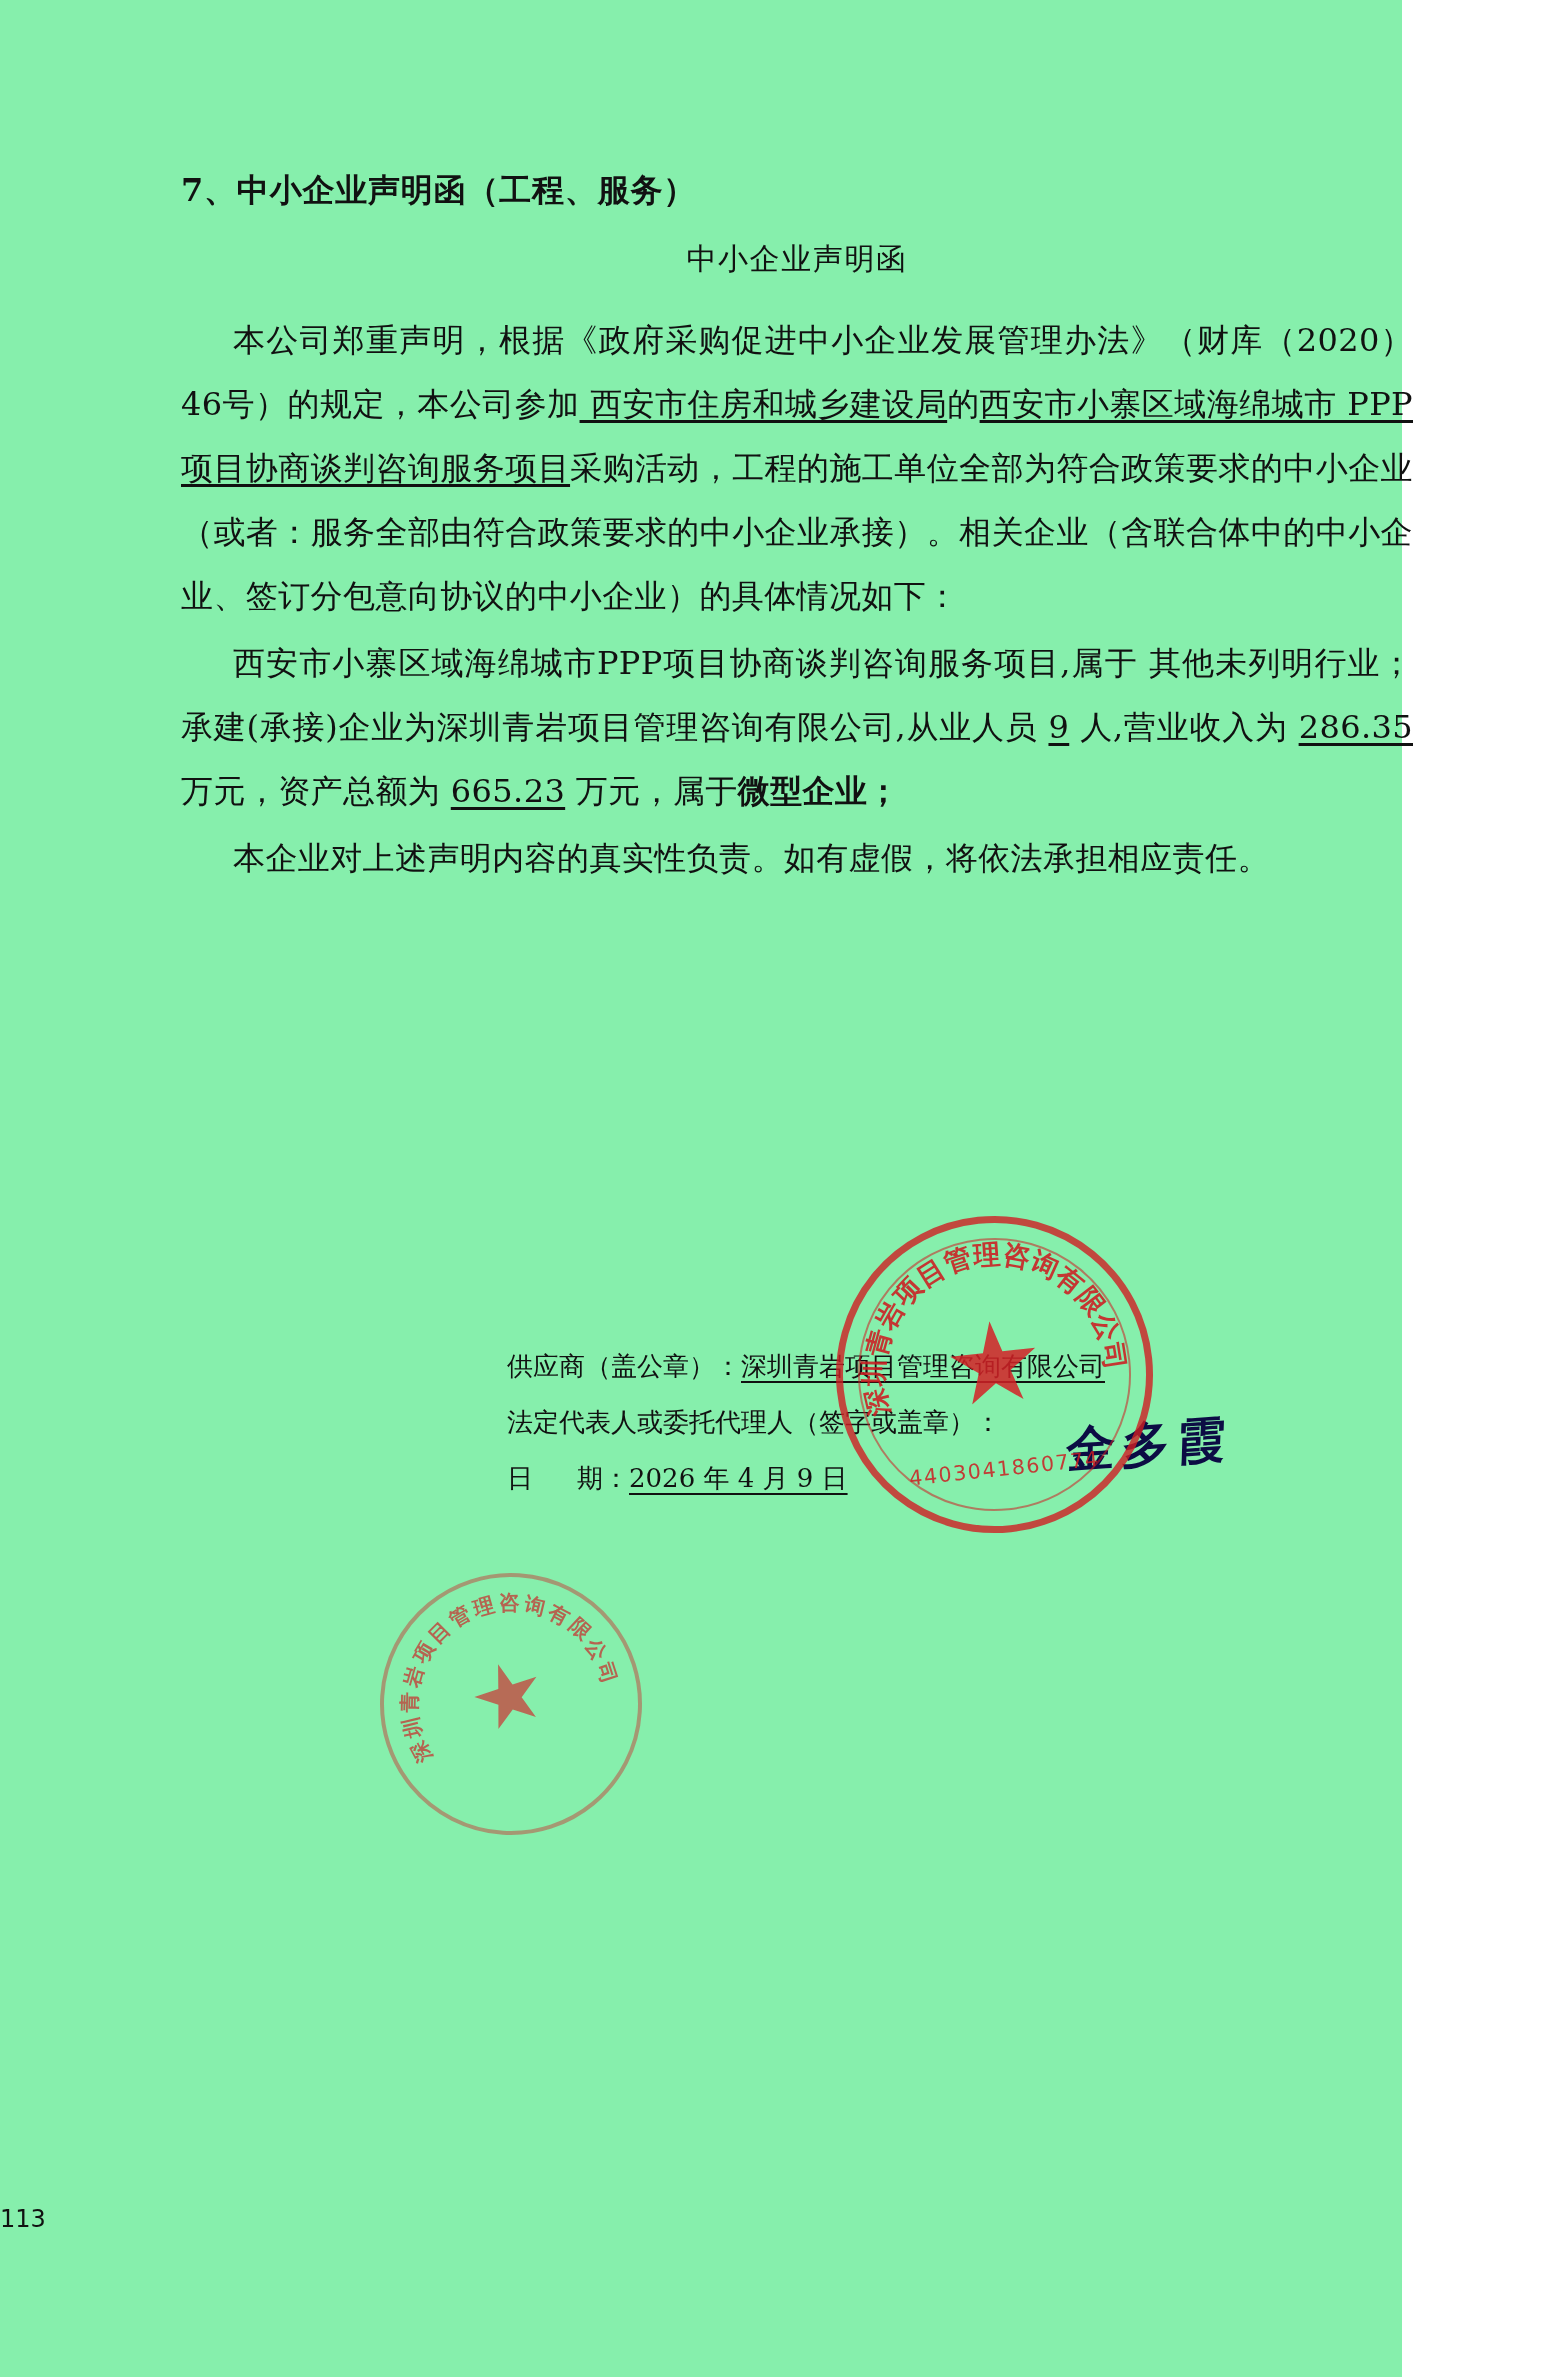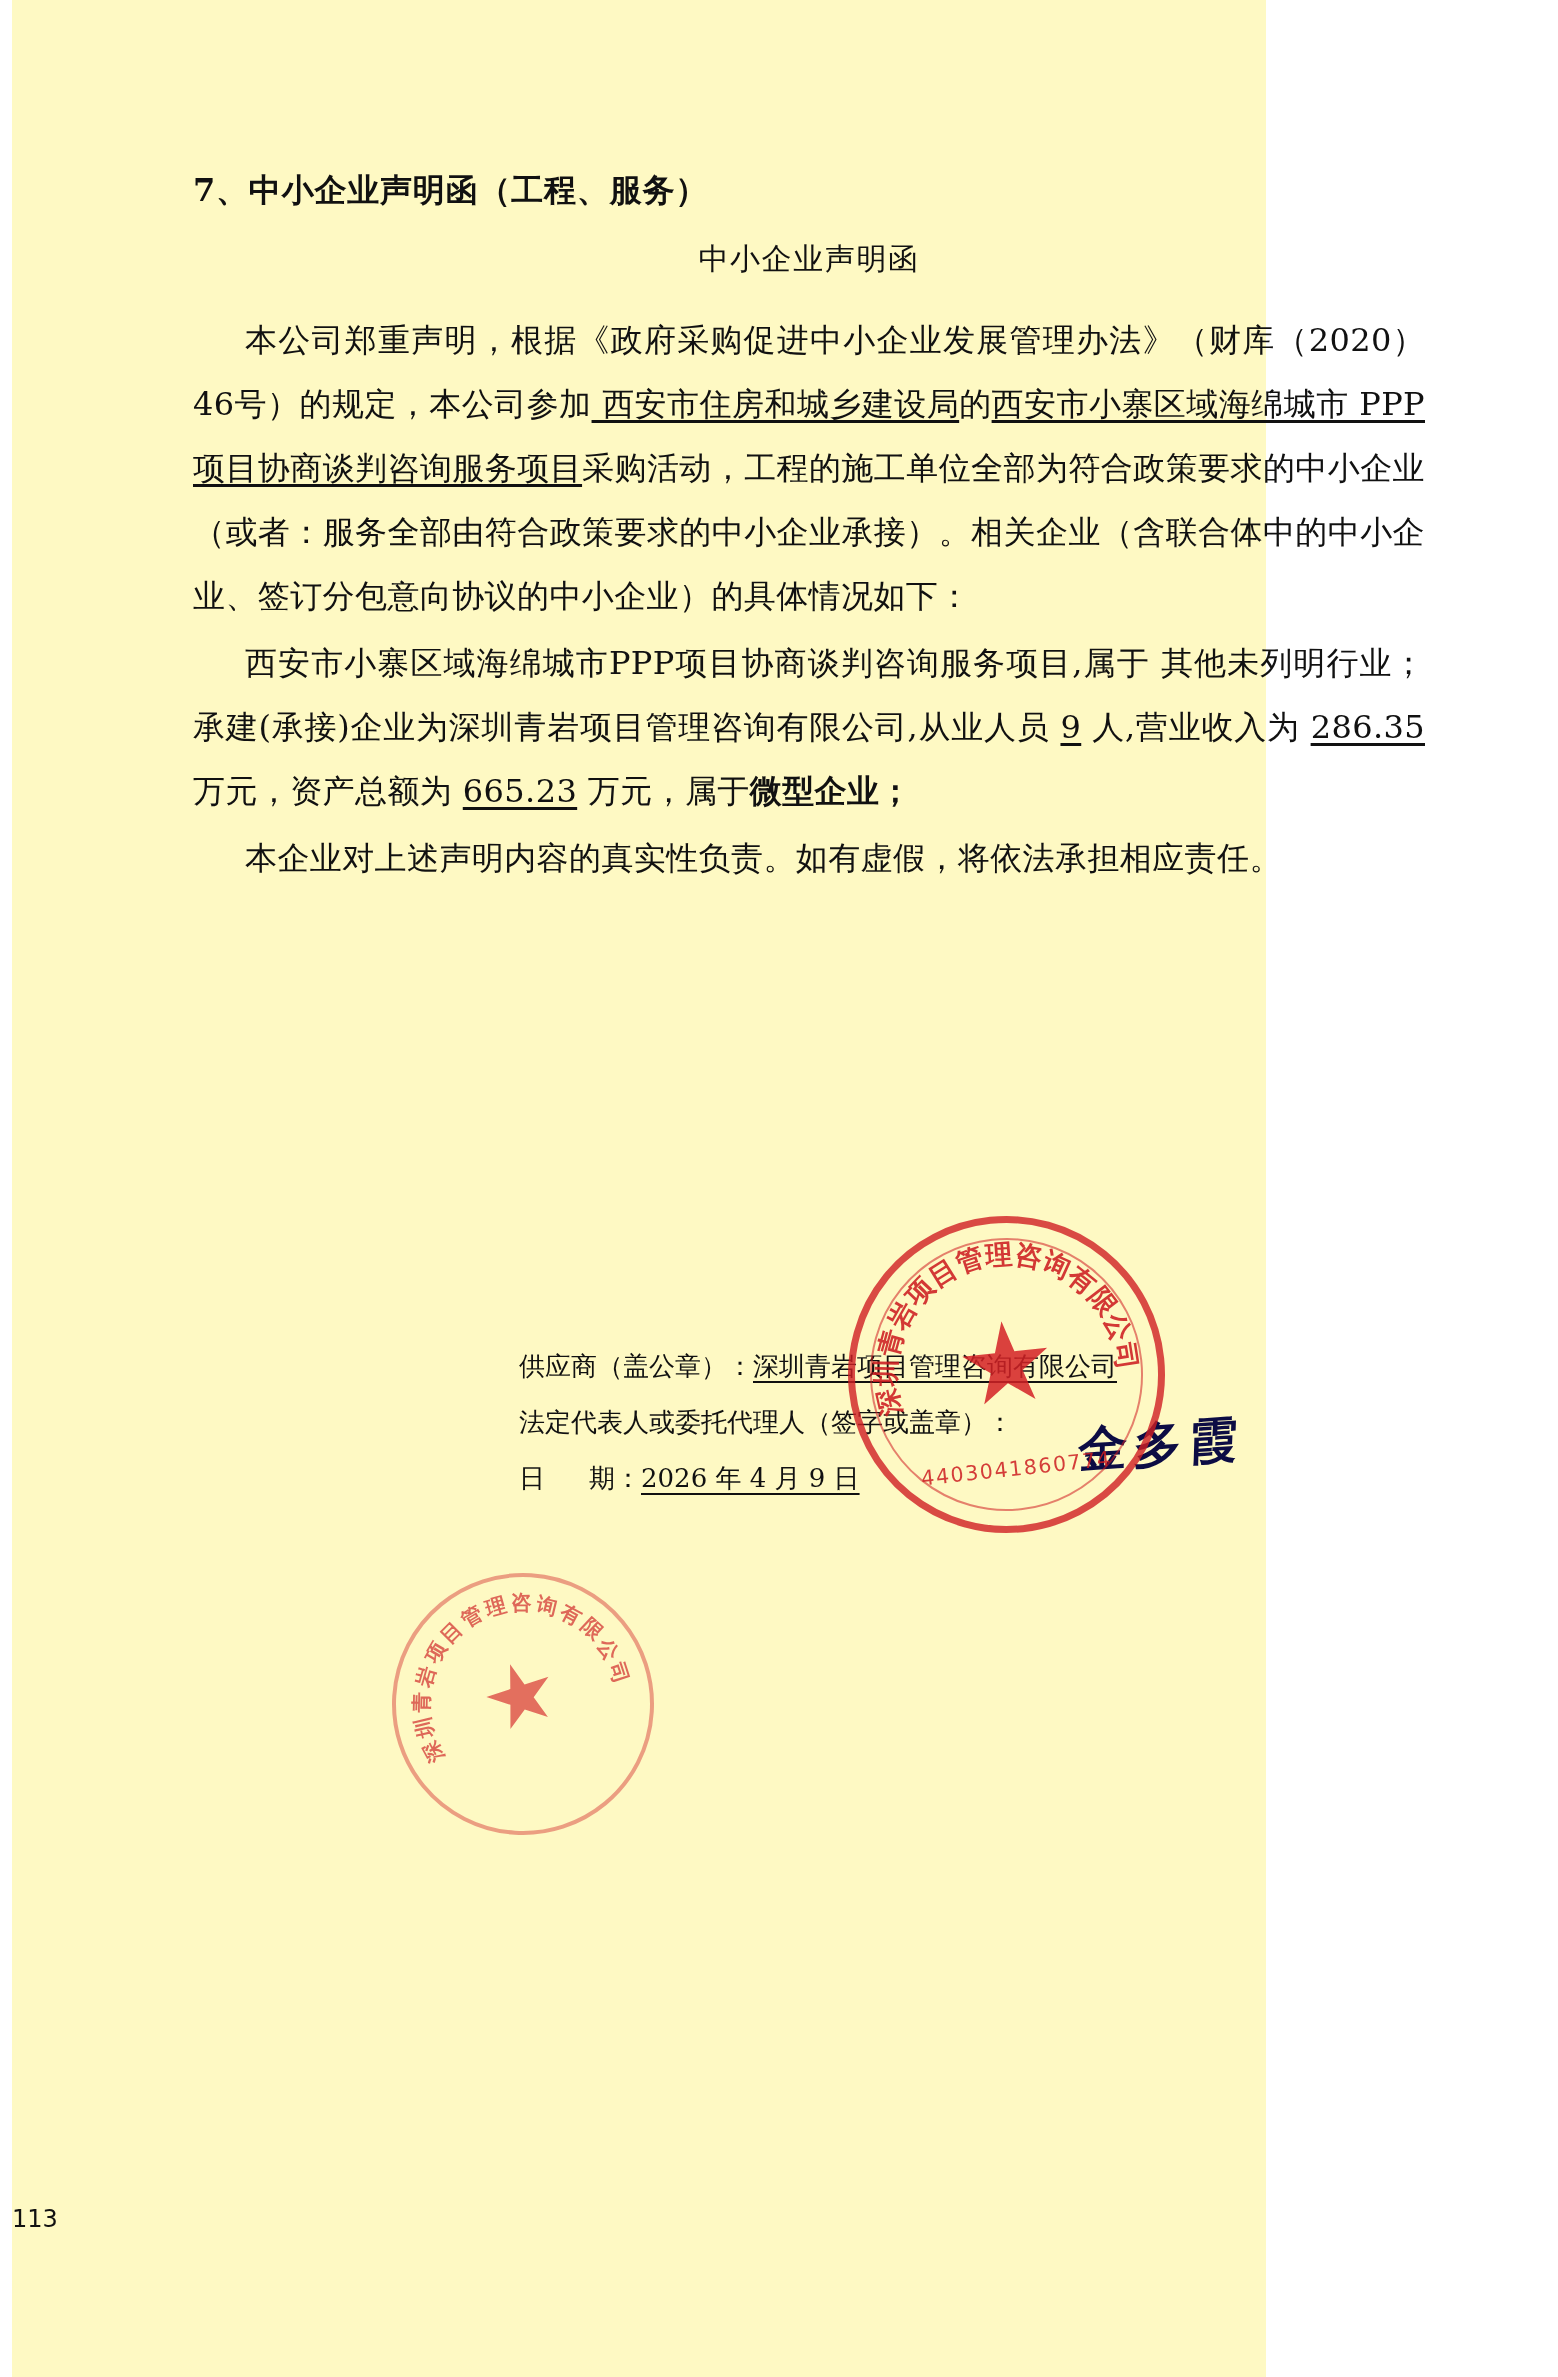--- a/index.html
+++ b/index.html
@@ -10,24 +10,24 @@
   body {
     width: 1559px;
     height: 2377px;
     position: relative;
     font-family: "DejaVu Serif", "Liberation Serif", serif;
     color: #111;
     overflow: hidden;
   }
   .page {
     position: absolute;
-    left: 12px; top: 0;
-    width: 1254px;
+    left: 0; top: 0;
+    width: 1402px;
     height: 2377px;
-    background: #fef9c3;
+    background: #86efac;
   }
   .content {
     position: absolute;
     left: 181px;
     top: 170px;
     width: 1232px;
   }
 
   
   .section-title {

